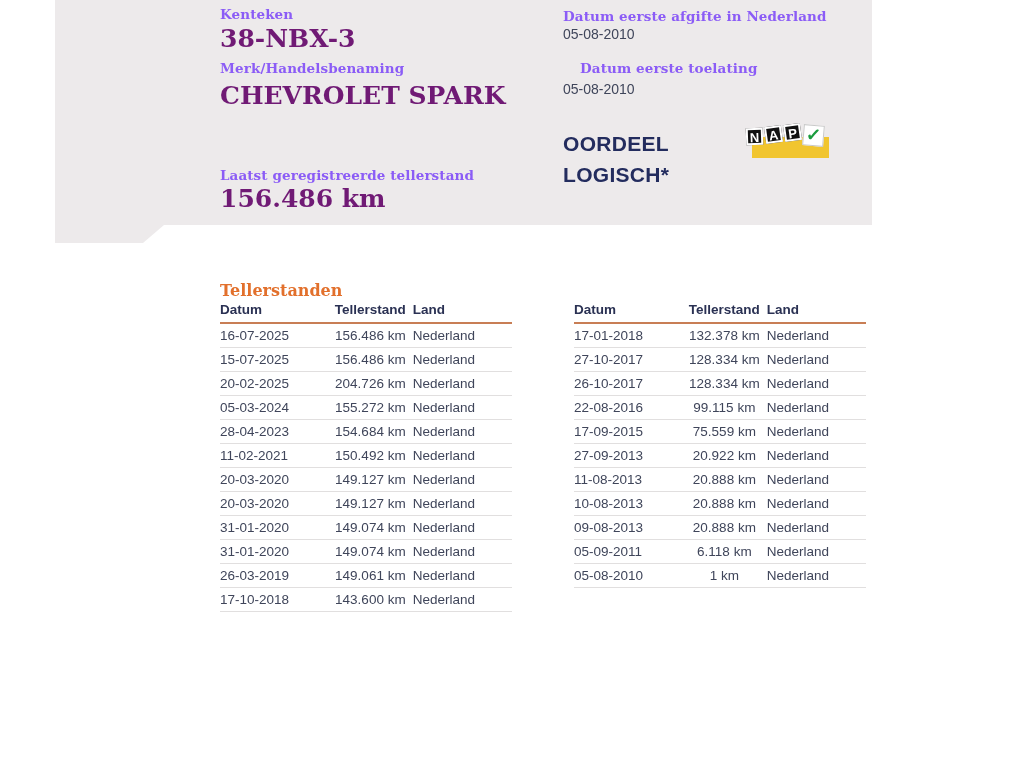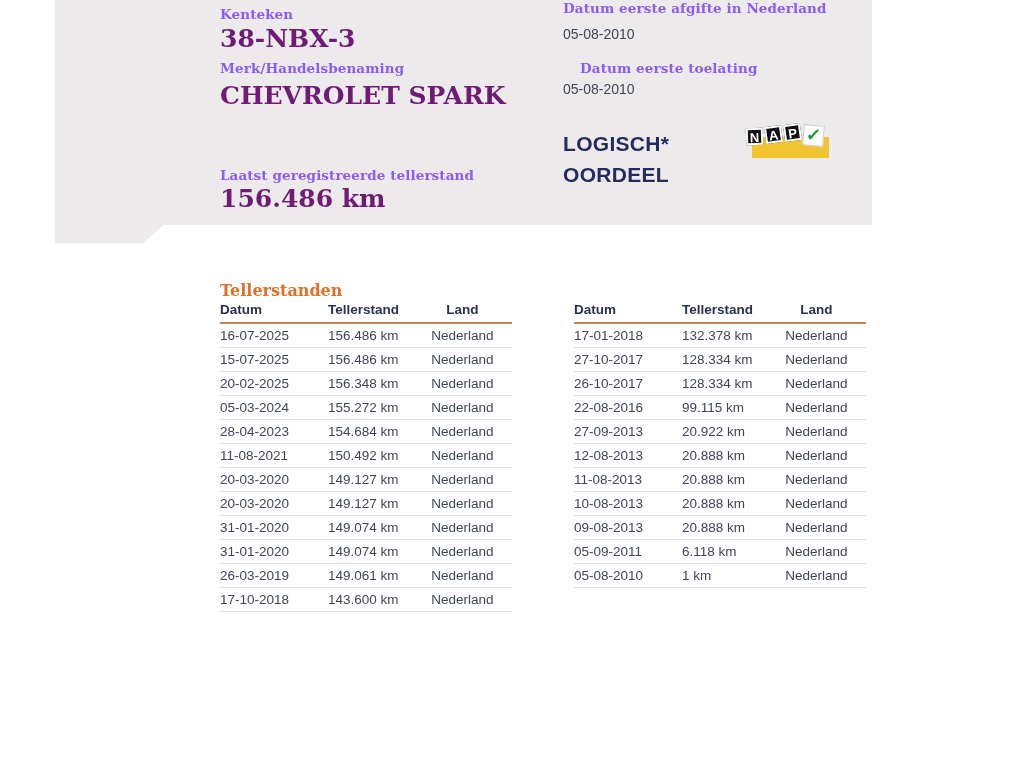--- a/index.html
+++ b/index.html
@@ -110,47 +110,47 @@
     margin-left: 37px;
   }
   .tbl td {
     font-size: 13.5px;
     color: #3f455a;
     padding: 4px 0 4px 0;
     border-bottom: 1px solid #e1dfdf;
     white-space: nowrap;
   }
   .tbl th:nth-child(1), .tbl td:nth-child(1) { width: 37%; text-align: left; }
-  .tbl th:nth-child(2), .tbl td:nth-child(2) { width: 29%; text-align: left; }
-  .tbl th:nth-child(3), .tbl td:nth-child(3) { width: 34%; text-align: center; }
+  .tbl th:nth-child(2), .tbl td:nth-child(2) { width: 29%; text-align: center; }
+  .tbl th:nth-child(3), .tbl td:nth-child(3) { width: 34%; text-align: left; }
 </style>
 </head>
 <body>
 
 <div class="panel-main"></div>
 <div class="panel-flap"></div>
 
 <div class="abs label-orange" style="left:220px; top:6px;">Kenteken</div>
 <div class="abs value-big" style="left:220px; top:24px;">38-NBX-3</div>
 
 <div class="abs label-orange" style="left:220px; top:60px;">Merk/Handelsbenaming</div>
 <div class="abs value-big" style="left:220px; top:81px;">CHEVROLET SPARK</div>
 
 <div class="abs label-orange" style="left:220px; top:167px;">Laatst geregistreerde tellerstand</div>
 <div class="abs value-big" style="left:220px; top:184px;">156.486 km</div>
 
-<div class="abs label-orange" style="left:563px; top:0;">Datum eerste afgifte in Nederland</div>
+<div class="abs label-orange" style="left:563px; top:8px;">Datum eerste afgifte in Nederland</div>
 <div class="abs value-small" style="left:563px; top:26px;">05-08-2010</div>
 
 <div class="abs label-orange" style="left:580px; top:60px;">Datum eerste toelating</div>
 <div class="abs value-small" style="left:563px; top:81px;">05-08-2010</div>
 
 <div class="abs oordeel" style="left:563px; top:128px;">
+  <div>OORDEEL</div>
   <div>LOGISCH*</div>
-  <div>OORDEEL</div>
 </div>
 
 <div class="nap-logo">
   <div class="nap-yellow"></div>
   <span class="nap-tile t-n">N</span>
   <span class="nap-tile t-a">A</span>
   <span class="nap-tile t-p">P</span>
   <span class="nap-check">✓</span>
 </div>
 
@@ -171,35 +171,35 @@
           <td>156.486 km</td>
           <td>Nederland</td>
         </tr>
         <tr>
           <td>15-07-2025</td>
           <td>156.486 km</td>
           <td>Nederland</td>
         </tr>
         <tr>
           <td>20-02-2025</td>
-          <td>156.348 km</td>
+          <td>204.726 km</td>
           <td>Nederland</td>
         </tr>
         <tr>
           <td>05-03-2024</td>
           <td>155.272 km</td>
           <td>Nederland</td>
         </tr>
         <tr>
           <td>28-04-2023</td>
           <td>154.684 km</td>
           <td>Nederland</td>
         </tr>
         <tr>
-          <td>11-08-2021</td>
+          <td>11-02-2021</td>
           <td>150.492 km</td>
           <td>Nederland</td>
         </tr>
         <tr>
           <td>20-03-2020</td>
           <td>149.127 km</td>
           <td>Nederland</td>
         </tr>
         <tr>
           <td>20-03-2020</td>
@@ -254,27 +254,27 @@
           <td>26-10-2017</td>
           <td>128.334 km</td>
           <td>Nederland</td>
         </tr>
         <tr>
           <td>22-08-2016</td>
           <td>99.115 km</td>
           <td>Nederland</td>
         </tr>
         <tr>
+          <td>17-09-2015</td>
+          <td>75.559 km</td>
+          <td>Nederland</td>
+        </tr>
+        <tr>
           <td>27-09-2013</td>
           <td>20.922 km</td>
-          <td>Nederland</td>
-        </tr>
-        <tr>
-          <td>12-08-2013</td>
-          <td>20.888 km</td>
           <td>Nederland</td>
         </tr>
         <tr>
           <td>11-08-2013</td>
           <td>20.888 km</td>
           <td>Nederland</td>
         </tr>
         <tr>
           <td>10-08-2013</td>
           <td>20.888 km</td>

